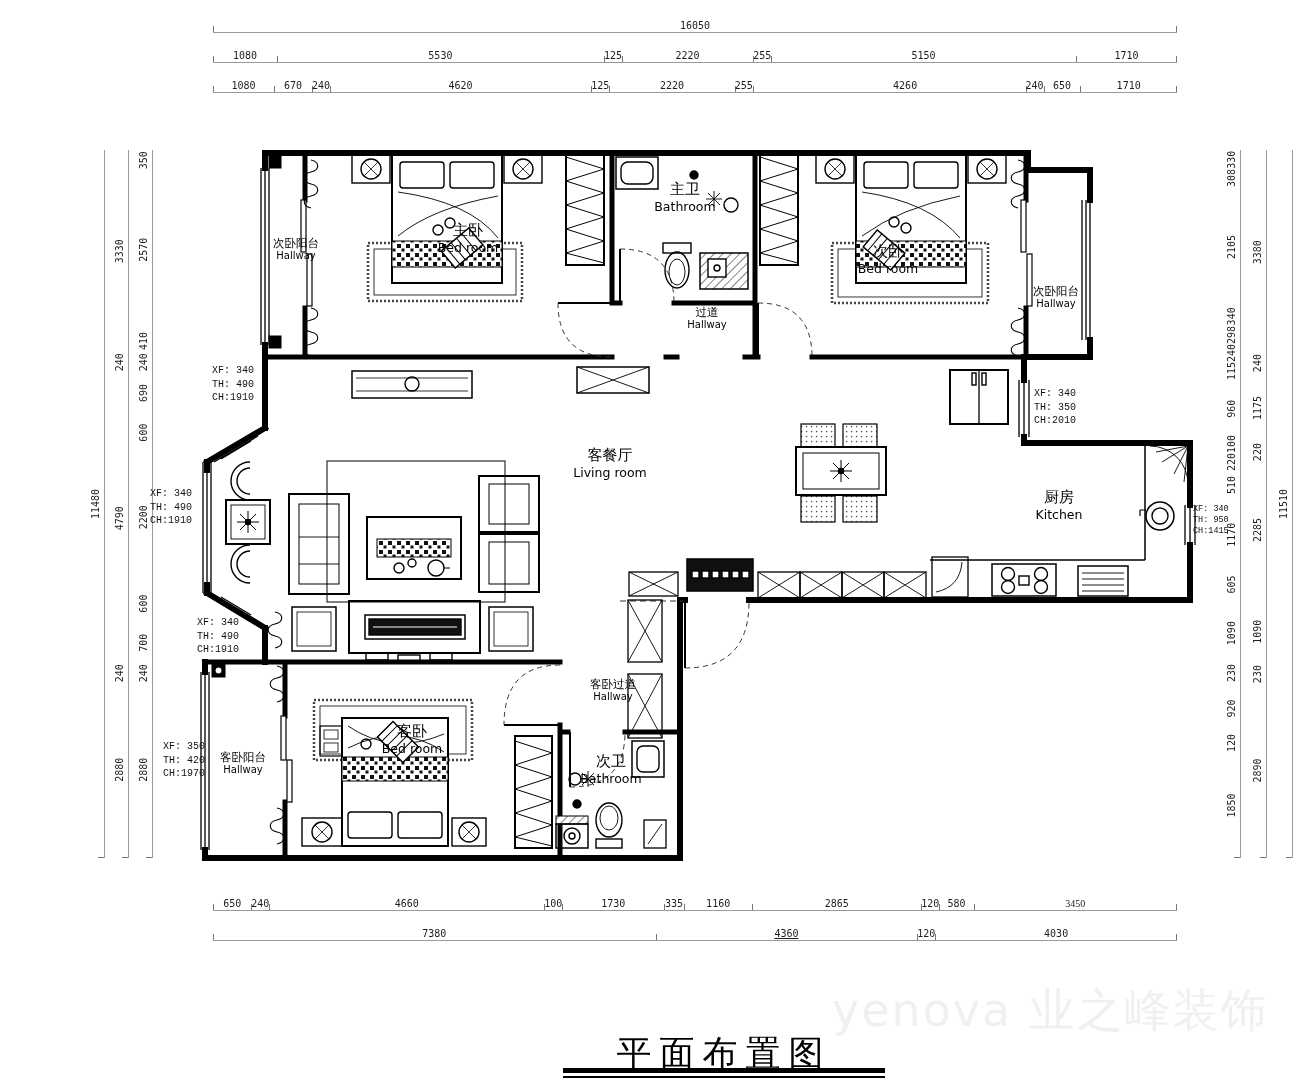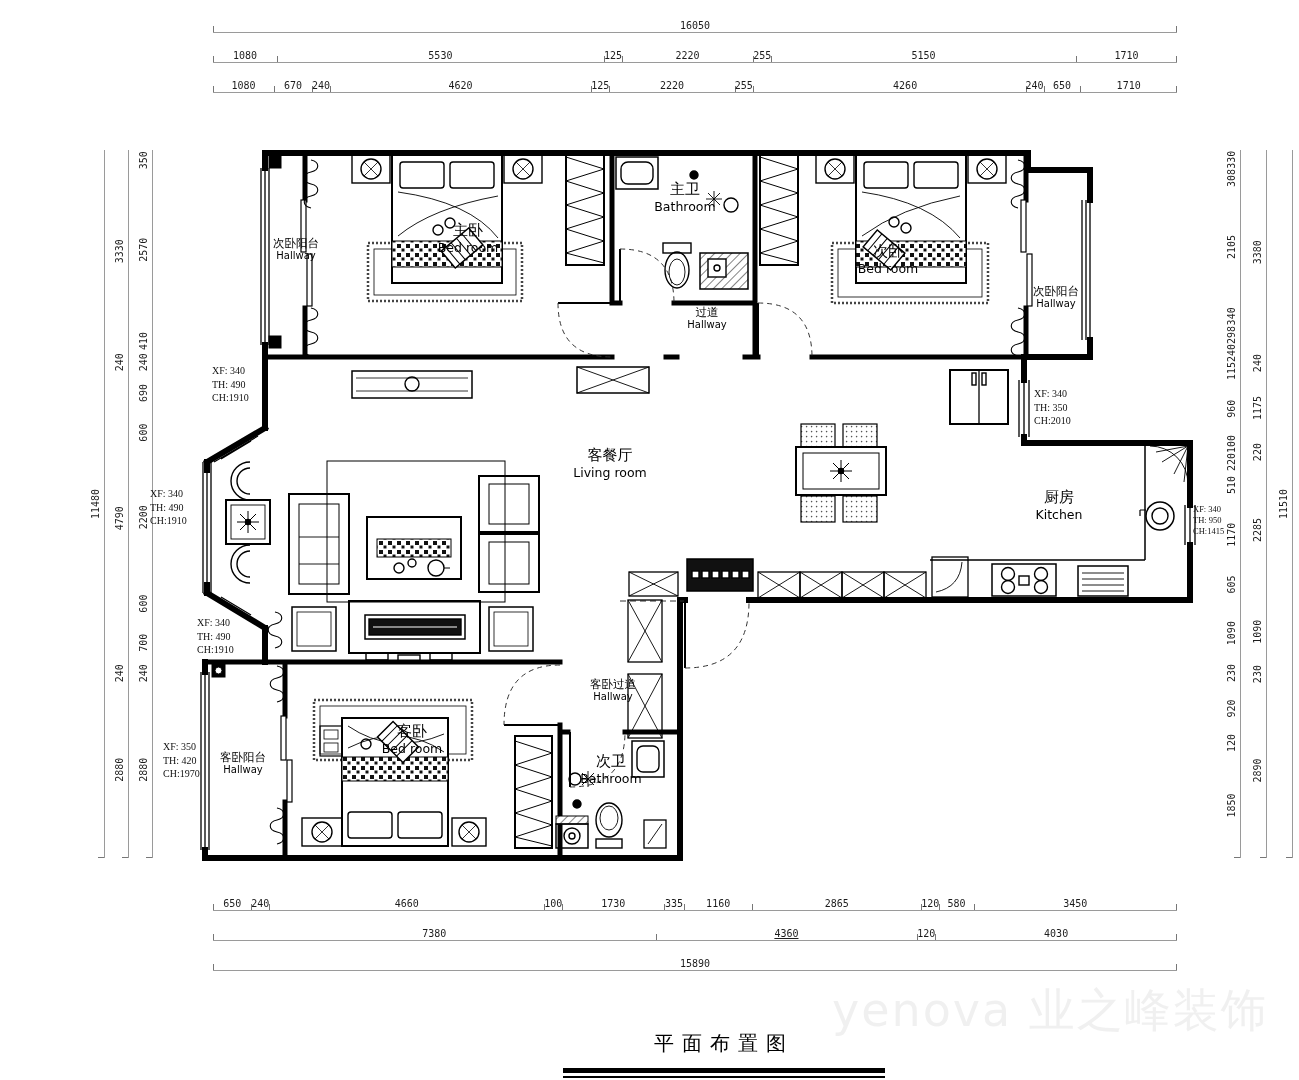--- a/index.html
+++ b/index.html
@@ -22,27 +22,27 @@
 
   
   .room-label{position:absolute;transform:translate(-50%,-50%);text-align:center;
       color:#000;line-height:1.25;white-space:nowrap;}
   .room-label .cn{font-size:15px;}
   .room-label .en{font-size:12.5px;}
   .room-label.sm .cn{font-size:11.5px;}
   .room-label.sm .en{font-size:10px;}
 
   
-  .wtag{position:absolute;font-family:Liberation Serif, serif;font-size:10px;
+  .wtag{position:absolute;font-family:Liberation Mono, monospace;font-size:10px;
         color:#111;line-height:1.35;white-space:nowrap;}
   .wtag.tiny{font-size:8.5px;line-height:1.3;}
 
   
   #title{position:absolute;left:563px;top:1030px;width:322px;text-align:center;
-         font-size:20px;letter-spacing:8px;color:#000;}
+         font-size:35px;letter-spacing:8px;color:#000;}
   .title-line{position:absolute;left:563px;width:322px;background:#000;}
   #title-line-thick{top:1068px;height:5px;}
   #title-line-thin{top:1076px;height:2px;}
 
   
   .wm{position:absolute;left:832px;top:980px;font-size:46px;letter-spacing:2px;
       color:rgba(60,60,60,0.08);white-space:nowrap;}
 </style>
 </head>
 <body>
@@ -397,30 +397,27 @@
       <span class="seg" style="flex-grow: 650;">650</span>
       <span class="seg" style="flex-grow: 260;">240</span>
       <span class="seg" style="flex-grow: 4660;">4660</span>
       <span class="seg" style="flex-grow: 260;">100</span>
       <span class="seg" style="flex-grow: 1730;">1730</span>
       <span class="seg" style="flex-grow: 335;">335</span>
       <span class="seg" style="flex-grow: 1160;">1160</span>
       <span class="seg" style="flex-grow: 2865;">2865</span>
       <span class="seg" style="flex-grow: 260;">120</span>
       <span class="seg" style="flex-grow: 580;">580</span>
-      <span class="seg" style="flex-grow: 3450;">3450</span>
+      <span class="seg" style="flex-grow: 3450; font-family: Liberation Serif, serif;">3450</span>
     </div>
   <div class="chain chain-h" style="left:213px;top:922px;width:964px;height:18px">
       <span class="seg" style="flex-grow: 7380;">7380</span>
       <span class="seg" style="flex-grow: 4360; text-decoration: underline;">4360</span>
       <span class="seg" style="flex-grow: 260;">120</span>
       <span class="seg" style="flex-grow: 4030;">4030</span>
-    </div>
-  <div class="chain chain-h" style="left:213px;top:952px;width:964px;height:18px">
-      <span class="seg" style="flex-grow: 15890;">15890</span>
     </div>
   <div class="chain chain-v" style="left:86px;top:150px;width:18px;height:708px">
       <span class="seg" style="flex-grow: 11480;">11480</span>
     </div>
   <div class="chain chain-v" style="left:110px;top:150px;width:18px;height:708px">
       <span class="seg" style="flex-grow: 3330;">3330</span>
       <span class="seg" style="flex-grow: 300;">240</span>
       <span class="seg" style="flex-grow: 4790;">4790</span>
       <span class="seg" style="flex-grow: 300;">240</span>
       <span class="seg" style="flex-grow: 2880;">2880</span>

